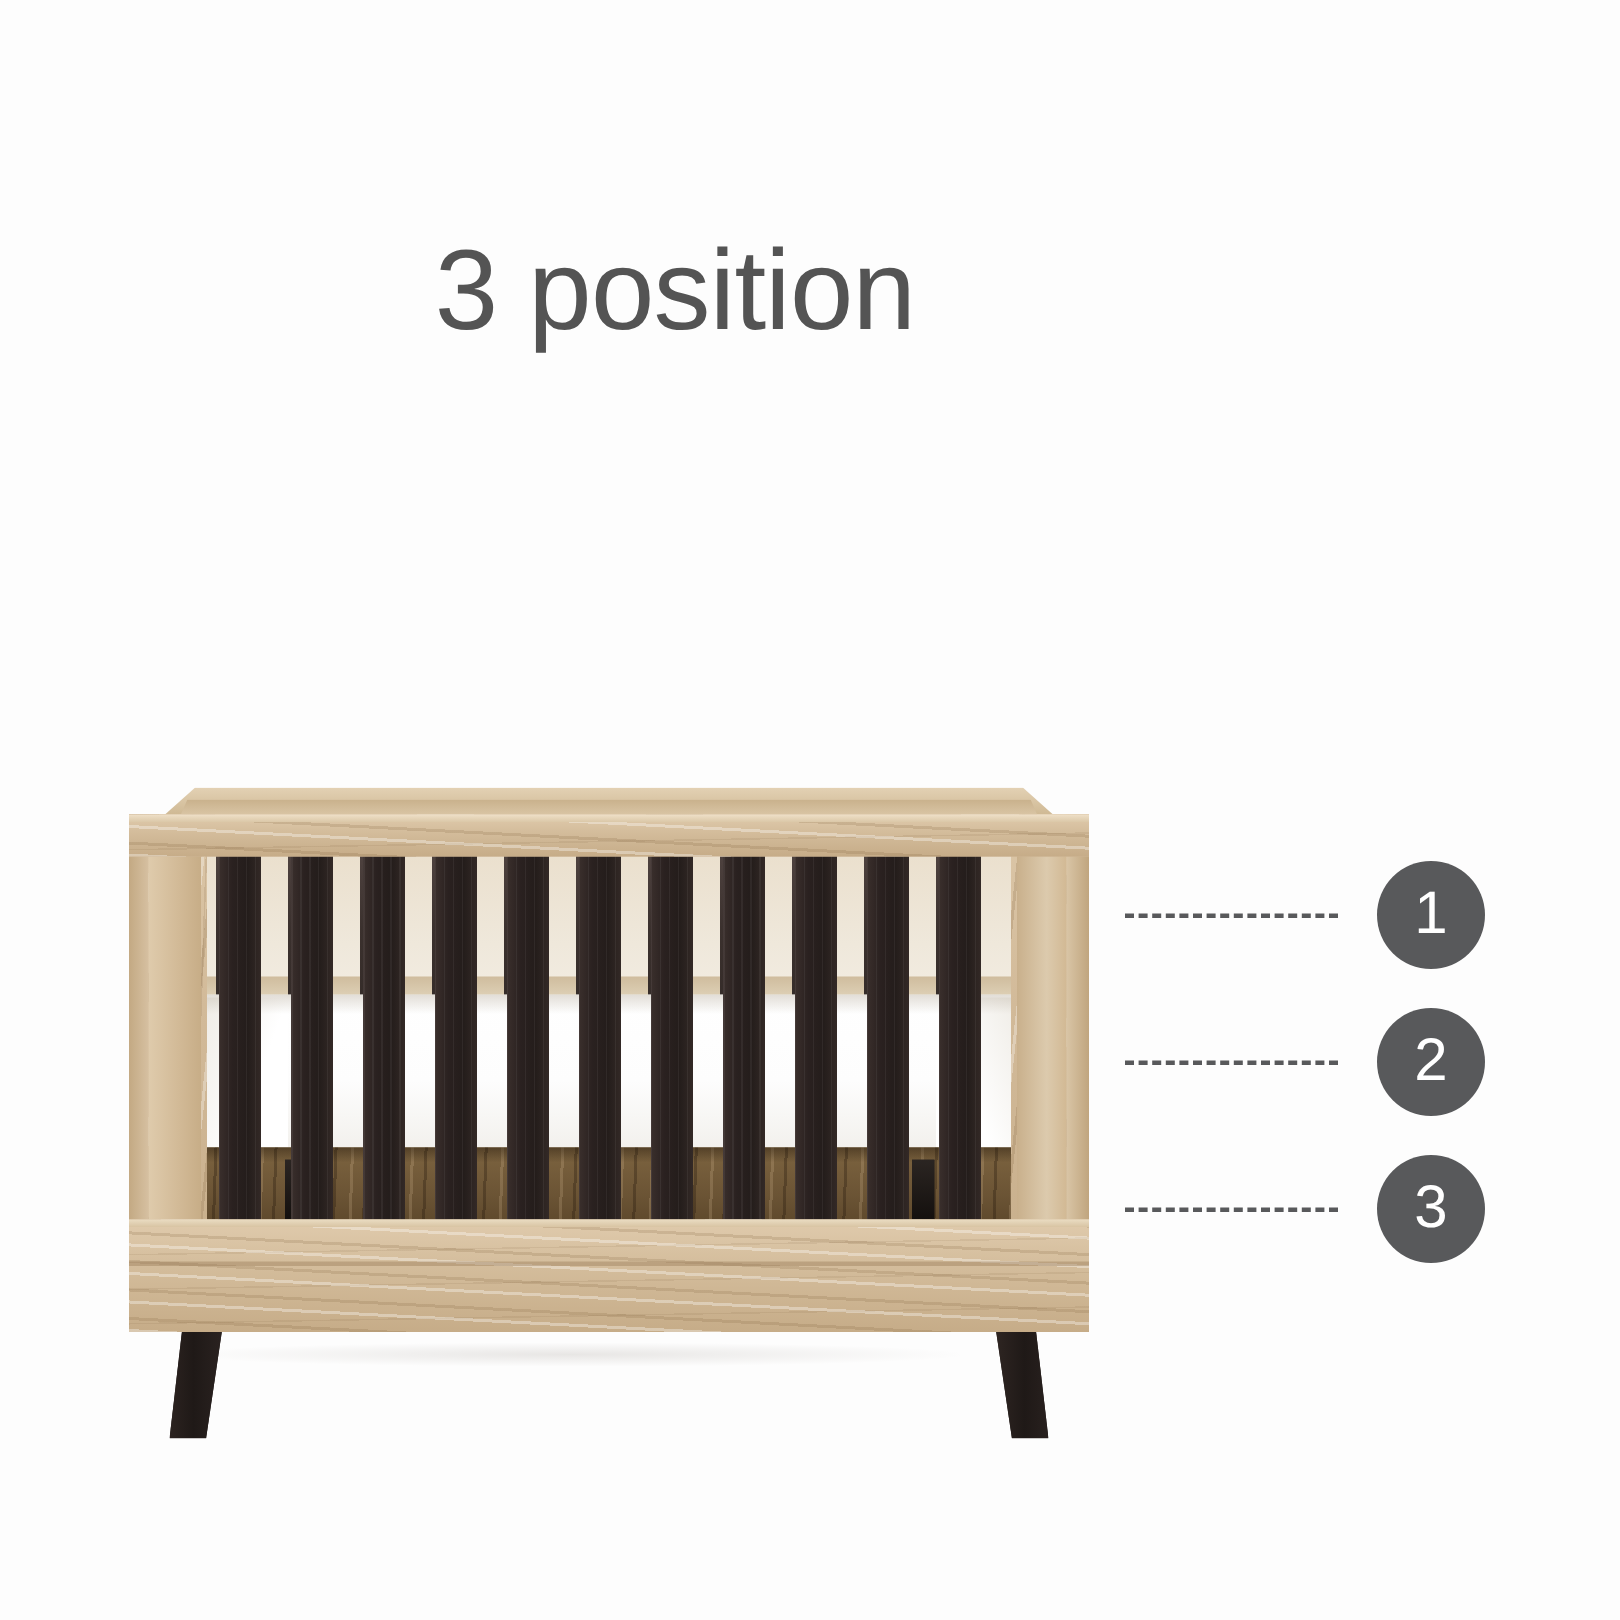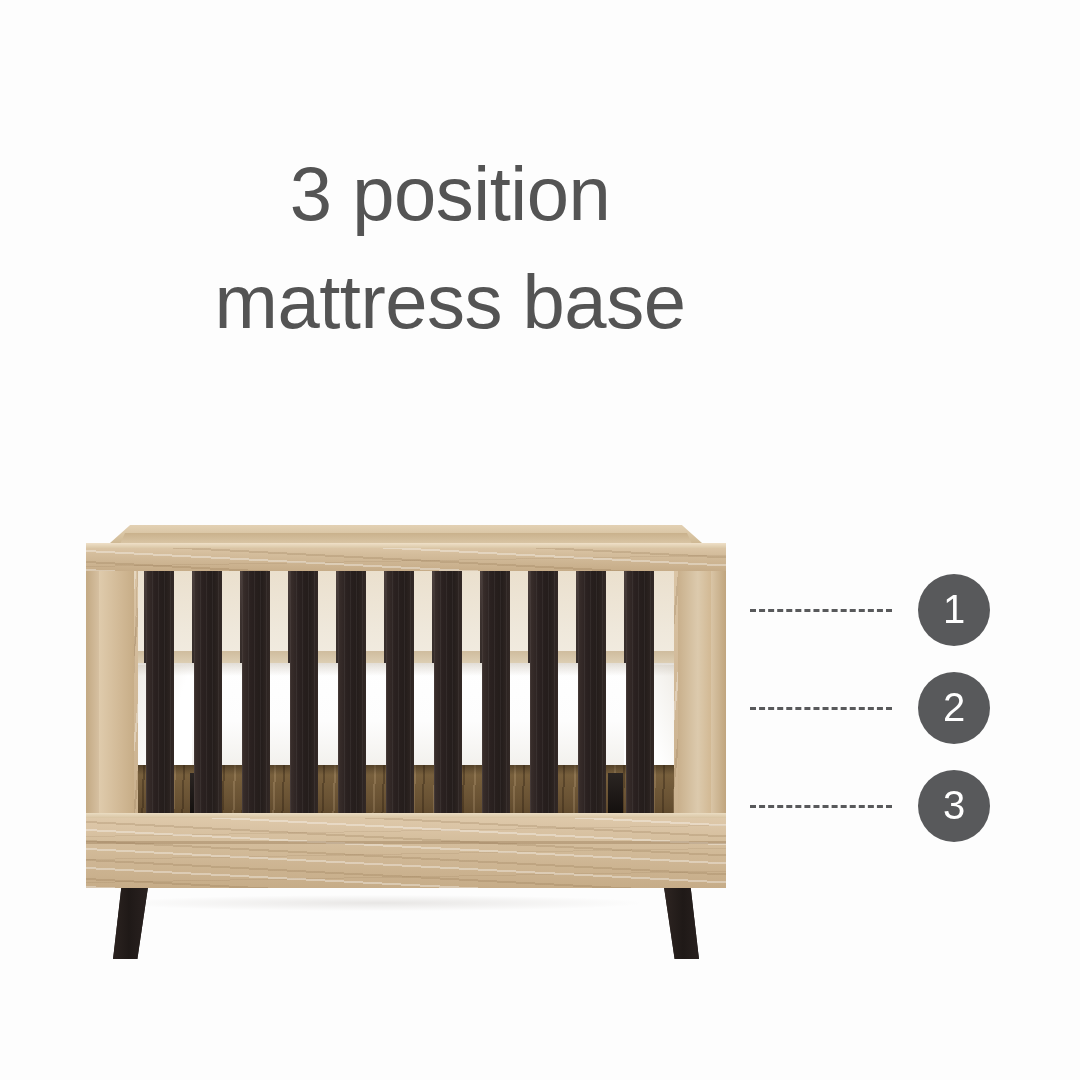--- a/index.html
+++ b/index.html
@@ -320,21 +320,20 @@
     box-sizing: border-box;
   }
 </style>
 </head>
 <body>
 
 <div id="canvas">
 
   <div id="title-block">
     <div class="title-line">3 position</div>
-    <div class="title-line">mattress base</div>
   </div>
 
   <div id="crib">
 
     <div id="interior">
       <div id="interior-back-wall"></div>
       <div id="interior-back-rail"></div>
 
       <div class="rear-slat" style="left:10px"></div>
       <div class="rear-slat" style="left:58px"></div>

